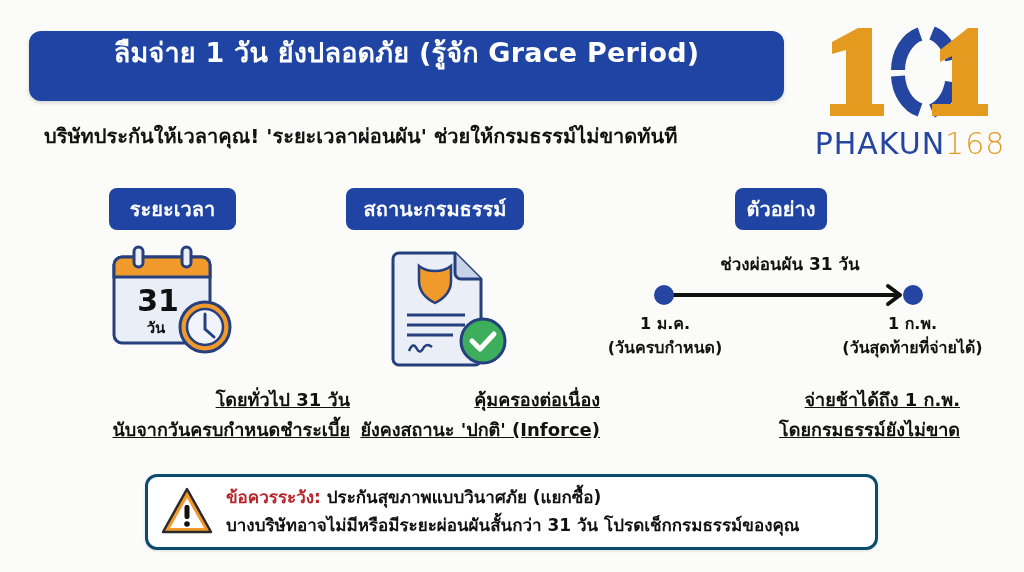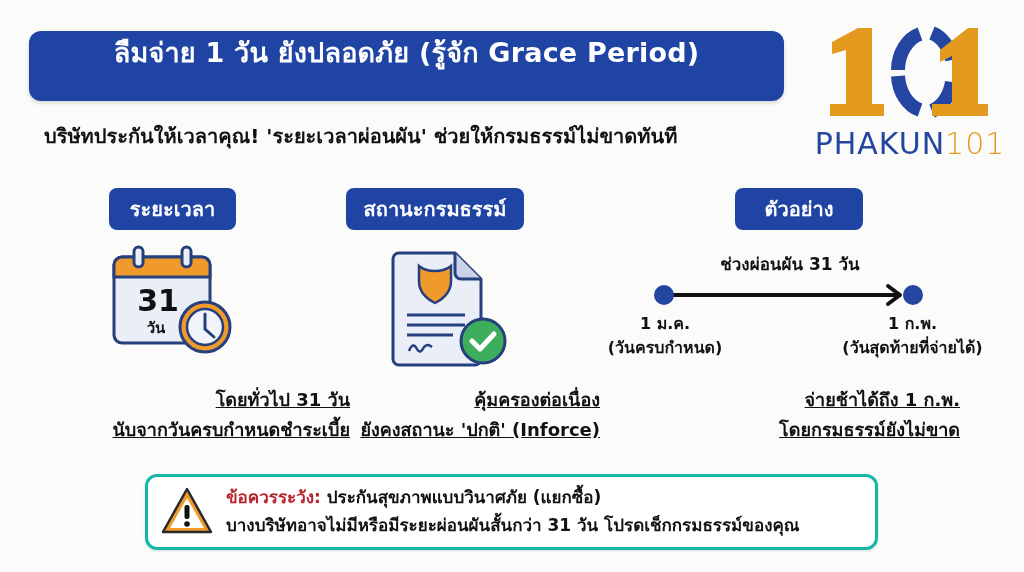--- a/index.html
+++ b/index.html
@@ -36,21 +36,21 @@
   .logo-text .b { color: #e49a1f; font-weight: 300; }
 
   .col-head {
     position: absolute; top: 188px; height: 42px;
     background: #1f44a3; border-radius: 8px; color: #fff; font-weight: bold;
     font-size: 20px; display: flex; align-items: center; justify-content: center;
     white-space: nowrap; padding: 18px 12px;
   }
   .col-head.c1 { left: 109px; width: 127px; }
   .col-head.c2 { left: 346px; width: 178px; }
-  .col-head.c3 { left: 735px; width: 128px; }
+  .col-head.c3 { left: 735px; width: 92px; }
 
   .icon-cal { position: absolute; left: 110px; top: 245px; width: 130px; height: 115px; }
   .icon-doc { position: absolute; left: 385px; top: 243px; width: 130px; height: 125px; }
 
   .desc {
     position: absolute; text-align: right; font-weight: bold; font-size: 18px;
     line-height: 30px; white-space: nowrap; text-decoration: underline;
   }
   .desc.d1 { left: 60px; width: 290px; top: 385px; }
   .desc.d2 { left: 310px; width: 290px; top: 385px; }
@@ -64,21 +64,21 @@
   .tl-svg { position: absolute; left: 55px; top: 30px; width: 275px; height: 30px; }
   .tl-point {
     position: absolute; text-align: center; font-weight: bold; font-size: 16px;
     line-height: 24px; white-space: nowrap;
   }
   .tl-point.p1 { left: -10px; width: 160px; top: 62px; }
   .tl-point.p2 { left: 225px; width: 185px; top: 62px; }
 
   .warn-box {
     position: absolute; left: 145px; top: 474px; width: 733px; height: 76px;
-    border: 3px solid #14b8a6; border-radius: 12px; background: #fff;
+    border: 3px solid #0c4a6e; border-radius: 12px; background: #fff;
     box-shadow: 0 1px 3px rgba(0,0,0,0.12);
   }
   .warn-icon { position: absolute; left: 12px; top: 8px; width: 54px; height: 52px; }
   .warn-text {
     position: absolute; left: 78px; top: 6px; font-weight: bold; font-size: 17px;
     line-height: 28px; white-space: nowrap;
   }
   .warn-label { color: #b8242b; }
 </style>
 </head>
@@ -95,21 +95,21 @@
     <path d="M12 22 L38 8 L52 8 L52 84 L64 84 L64 96 L10 96 L10 84 L26 84 L26 30 L12 34 Z" fill="#e49a1f"></path>
 
     <path d="M78 50 A30 38 0 0 1 100 14" stroke="#2446a0" stroke-width="14" fill="none"></path>
     <path d="M112 13 A30 38 0 0 1 132 40" stroke="#2446a0" stroke-width="14" fill="none"></path>
     <path d="M78 56 A30 38 0 0 0 100 90" stroke="#2446a0" stroke-width="14" fill="none"></path>
     <path d="M112 91 A30 38 0 0 0 132 62" stroke="#2446a0" stroke-width="14" fill="none"></path>
 
     <path d="M120 30 L148 8 L158 8 L158 84 L168 84 L168 96 L112 96 L112 84 L132 84 L132 36 L120 42 Z" fill="#e49a1f"></path>
   </svg>
   <div class="logo-text">
-    <span class="a">PHAKUN</span><span class="b">101</span>
+    <span class="a">PHAKUN</span><span class="b">168</span>
   </div>
 </div>
 
 <div class="col-head c1">ระยะเวลา</div>
 <div class="col-head c2">สถานะกรมธรรม์</div>
 <div class="col-head c3">ตัวอย่าง</div>
 
 <div class="icon-cal">
   <svg width="130" height="115" viewBox="0 0 130 115">
     <rect x="4" y="12" width="96" height="86" rx="8" fill="#e9eef7" stroke="#26407e" stroke-width="3"></rect>

